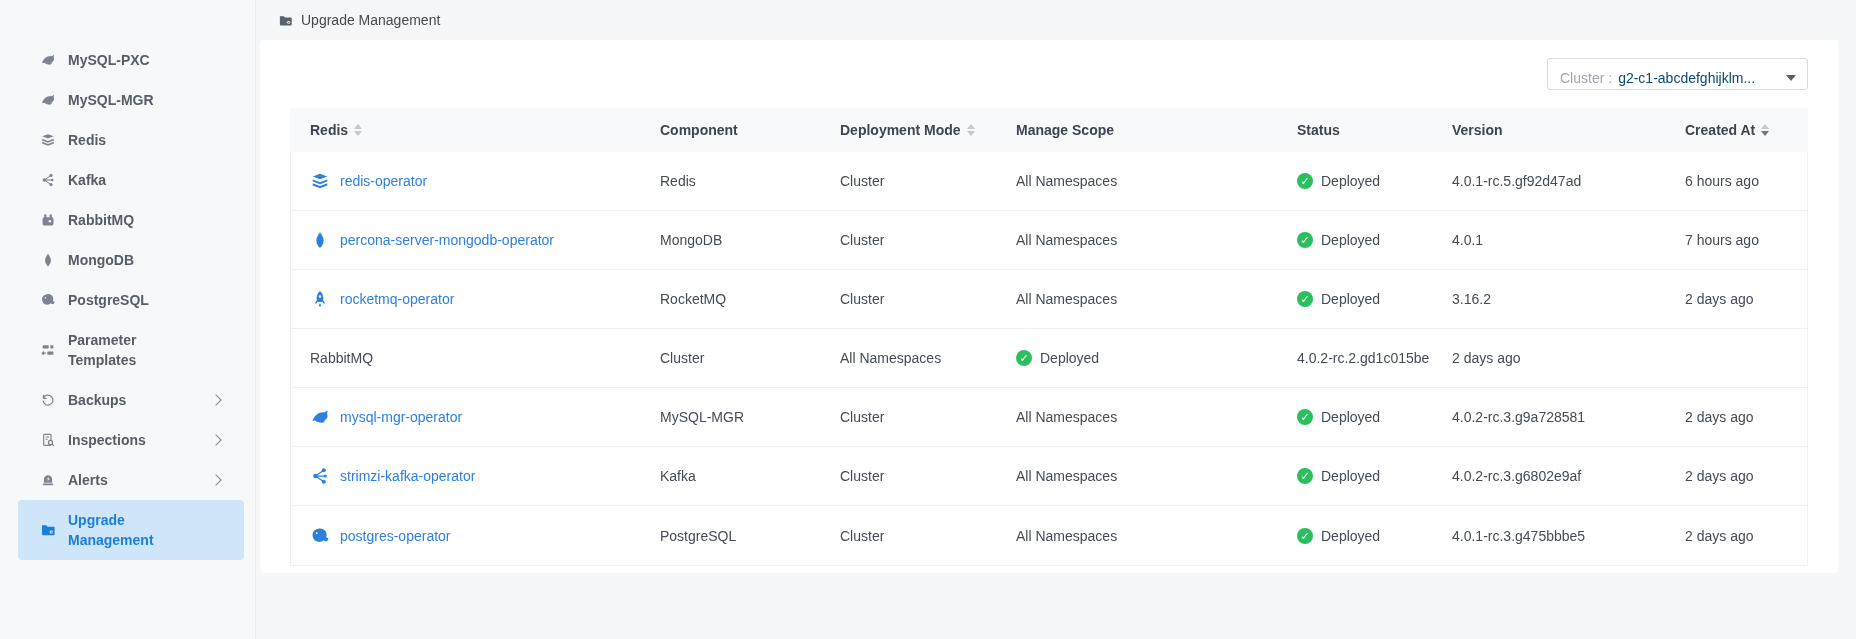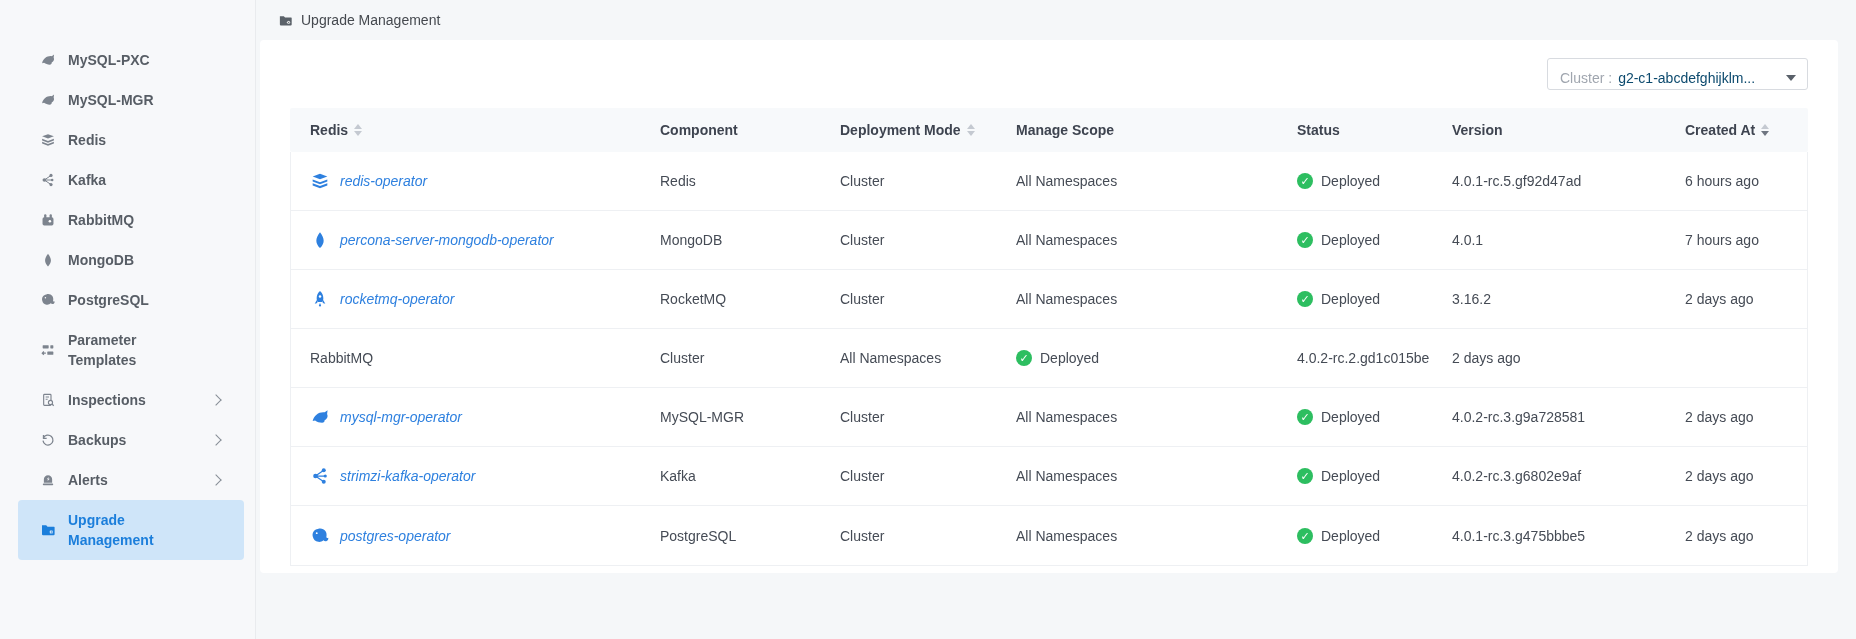--- a/index.html
+++ b/index.html
@@ -33,21 +33,21 @@
   .thead, .trow { display:grid; grid-template-columns:350px 180px 176px 281px 155px 233px 1fr; align-items:center; }
   .thead { background:#f7f9fb; height:44px; padding:0 20px; border-radius:2px; color:#3e4450; font-weight:700; }
   .th { display:flex; align-items:center; }
   .carets { display:inline-flex; flex-direction:column; gap:2px; margin-left:6px; cursor:pointer; }
   .c-up { width:0; height:0; border-left:4px solid transparent; border-right:4px solid transparent; border-bottom:5px solid #c4c9d1; }
   .c-down { width:0; height:0; border-left:4px solid transparent; border-right:4px solid transparent; border-top:5px solid #c4c9d1; }
   .c-down.active { border-top-color:#6f7681; }
   .tbody { border:1px solid #eef0f3; border-top:none; background:#fff; }
   .trow { height:59px; padding:0 19px; border-bottom:1px solid #eef0f3; }
   .trow:last-child { border-bottom:none; }
-  .name-cell { display:flex; align-items:center; gap:10px;font-style:italic; }
+  .name-cell { display:flex; align-items:center; gap:10px; }
   .row-icon { width:20px; height:20px; flex:0 0 20px; color:#2e80df; display:inline-flex; }
   .row-icon svg { width:20px; height:20px; }
   .row-link { color:#2e80df; text-decoration:none; cursor:pointer; }
   .status-cell { display:flex; align-items:center; gap:8px; }
   .badge { width:16px; height:16px; flex:0 0 16px; border-radius:50%; background:#2dbe60; color:#fff; font-size:11px; line-height:16px; text-align:center; font-weight:bold; }
 </style>
 </head>
 <body>
 
 <aside class="sidebar">
@@ -141,39 +141,39 @@
             <rect x="11" y="14.4" width="9" height="4.6" rx="0.8" fill="currentColor" stroke="none"></rect>
             <path d="M8.8 16.7H3.6M5.8 14.3l-2.4 2.4 2.4 2.4"></path>
           </svg>
         </span>
     <span class="sb-label">Parameter Templates</span>
 
   </div>
 
   <div class="sb-item">
     <span class="sb-icon">
+          <svg viewBox="0 0 24 24" fill="none" stroke="currentColor" stroke-width="1.9">
+            <path d="M5.2 4.6v4.8H10"></path>
+            <path d="M5.1 9A7.5 7.5 0 1 1 4.5 13"></path>
+          </svg>
+        </span>
+    <span class="sb-label">Backups</span>
+    <span class="sb-chevron"></span>
+  </div>
+
+  <div class="sb-item">
+    <span class="sb-icon">
           <svg viewBox="0 0 24 24" fill="none" stroke="currentColor" stroke-width="1.7">
             <rect x="5.5" y="3.5" width="11" height="16.5" rx="1.2"></rect>
             <path d="M8.5 7.5h5M8.5 10.8h3"></path>
             <circle cx="15.7" cy="15.7" r="3.1" fill="#f7f8fa"></circle>
             <path d="M18 18l2.6 2.6"></path>
           </svg>
         </span>
     <span class="sb-label">Inspections</span>
-    <span class="sb-chevron"></span>
-  </div>
-
-  <div class="sb-item">
-    <span class="sb-icon">
-          <svg viewBox="0 0 24 24" fill="none" stroke="currentColor" stroke-width="1.9">
-            <path d="M5.2 4.6v4.8H10"></path>
-            <path d="M5.1 9A7.5 7.5 0 1 1 4.5 13"></path>
-          </svg>
-        </span>
-    <span class="sb-label">Backups</span>
     <span class="sb-chevron"></span>
   </div>
 
   <div class="sb-item">
     <span class="sb-icon">
           <svg viewBox="0 0 24 24" fill="currentColor">
             <path d="M12 4.8a6.2 6.2 0 0 1 6.2 6.2v5H5.8v-5A6.2 6.2 0 0 1 12 4.8z"></path>
             <rect x="4.2" y="17.4" width="15.6" height="2.6" rx="1.2"></rect>
             <path d="M12.9 7.5l-2.6 3.4h1.9l-1.1 3 3.5-3.9h-2z" fill="#f7f8fa"></path>
           </svg>

